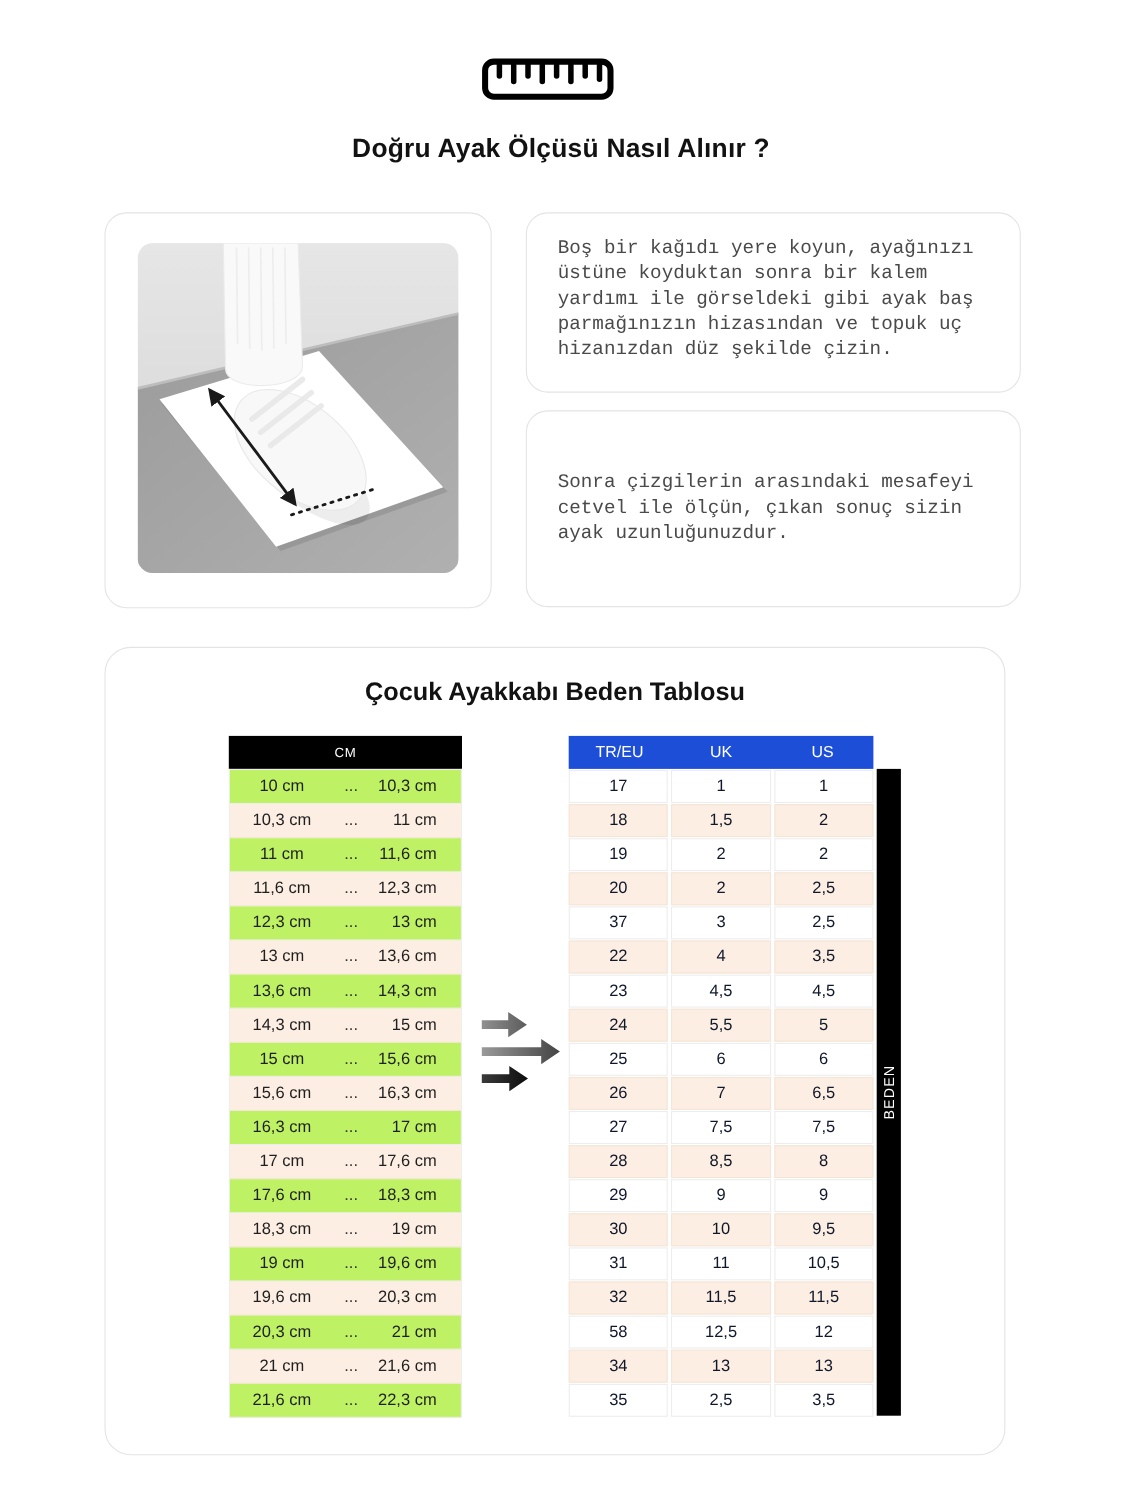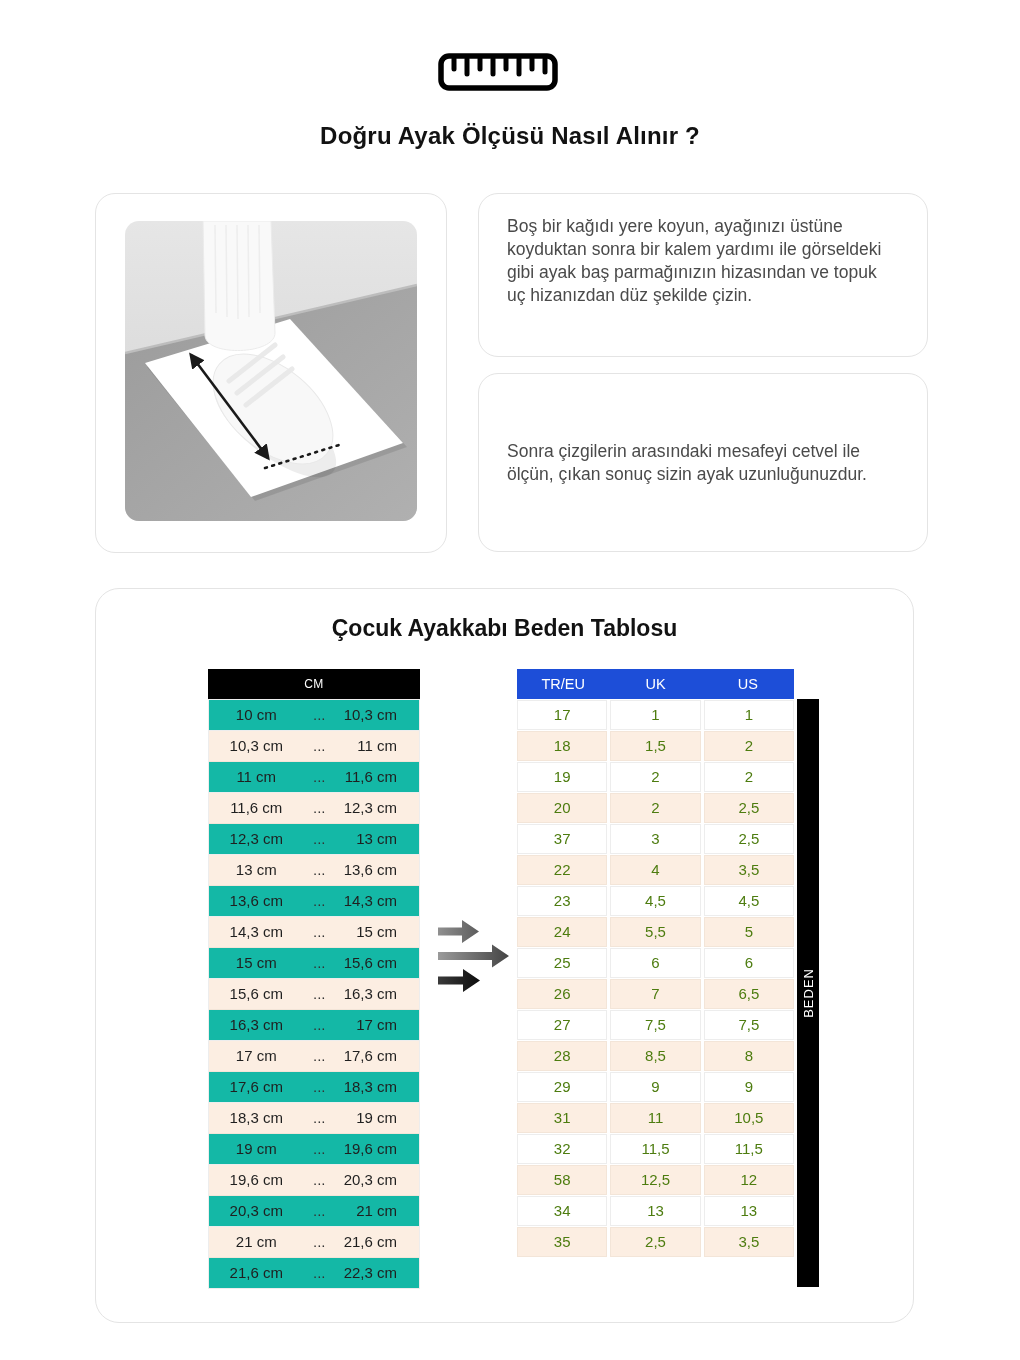--- a/index.html
+++ b/index.html
@@ -11,55 +11,55 @@
   .page-title{position:absolute;left:0;top:122px;width:100%;margin:0;text-align:center;
               font-size:24px;font-weight:700;color:#121212;letter-spacing:.2px;}
 
   
   .photo-card{position:absolute;left:95px;top:193px;width:352px;height:360px;
               border:1px solid #e4e4e4;border-radius:20px;background:#fff;box-sizing:border-box;}
   .photo{position:absolute;left:29px;top:27px;width:292px;height:300px;border-radius:14px;overflow:hidden;}
   .photo svg{display:block;}
 
   .step-box{position:absolute;left:478px;width:450px;border:1px solid #e4e4e4;border-radius:20px;
-            background:#fff;box-sizing:border-box;display:flex;align-items:center;}
+            background:#fff;box-sizing:border-box;display:flex;align-items:center;font-family:Liberation Mono, monospace;}
   .step-1{top:193px;height:164px;}
   .step-2{top:373px;height:179px;}
   .step-box p{margin:0;padding:0 28px;font-size:17.5px;line-height:23px;color:#4a4a4a;}
   .step-1 p{align-self:flex-start;padding-top:21px;}
 
   
   .table-card{position:absolute;left:95px;top:588px;width:819px;height:735px;
               border:1px solid #e4e4e4;border-radius:24px;background:#fff;box-sizing:border-box;}
   .table-title{position:absolute;left:0;top:26px;width:100%;margin:0;text-align:center;
                font-size:23px;font-weight:700;color:#121212;}
 
   
   .cm-table{position:absolute;left:112px;top:80px;width:212px;}
   .cm-head{height:30px;background:#000;color:#fff;text-align:center;line-height:30px;
            font-size:12px;letter-spacing:.5px;}
   .cm-body{border:1px solid #ededed;border-bottom:none;box-sizing:border-box;}
   .cm-row{display:flex;height:31px;line-height:30px;font-size:15px;color:#1f1f1f;
-          border-bottom:1px solid #ededed;background:#14b8a6;box-sizing:border-box;}
+          border-bottom:1px solid #ededed;background:#bef264;box-sizing:border-box;}
   .cm-row:nth-child(even){background:#fceee2;border-bottom-color:#f3e5d8;}
   .c-from{width:45%;text-align:center;}
   .c-dots{width:15%;text-align:center;color:#333;}
   .c-to{width:40%;text-align:right;padding-right:22px;box-sizing:border-box;}
 
   
   .arrows{position:absolute;left:340px;top:328px;width:78px;height:82px;}
 
   
   .sz-table{position:absolute;left:421px;top:80px;width:277px;}
   .sz-head{display:flex;height:30px;background:#1d4ed8;color:#fff;font-size:14.5px;
            line-height:30px;text-align:center;}
   .sz-head span{flex:1;}
   .sz-body{display:flex;flex-direction:column;gap:1px;margin-top:1px;}
   .sz-row{display:flex;gap:3px;height:30px;}
-  .sz-cell{flex:1;text-align:center;line-height:28px;font-size:15px;color:#4d7c0f;
+  .sz-cell{flex:1;text-align:center;line-height:28px;font-size:15px;color:#0f172a;
            background:#fff;border:1px solid #ededed;box-sizing:border-box;}
   .sz-row:nth-child(even) .sz-cell{background:#fceee2;border-color:#f3e5d8;}
 
   
   .beden-bar{position:absolute;left:701px;top:110px;width:22px;height:588px;background:#000;
              display:flex;align-items:center;justify-content:center;}
   .beden-bar span{color:#fff;font-size:13px;letter-spacing:1px;
                   writing-mode:vertical-rl;transform:rotate(180deg);}
 </style>
 </head>
@@ -336,20 +336,25 @@
             <span class="sz-cell">28</span>
             <span class="sz-cell">8,5</span>
             <span class="sz-cell">8</span>
           </div>
         <div class="sz-row">
             <span class="sz-cell">29</span>
             <span class="sz-cell">9</span>
             <span class="sz-cell">9</span>
           </div>
         <div class="sz-row">
+            <span class="sz-cell">30</span>
+            <span class="sz-cell">10</span>
+            <span class="sz-cell">9,5</span>
+          </div>
+        <div class="sz-row">
             <span class="sz-cell">31</span>
             <span class="sz-cell">11</span>
             <span class="sz-cell">10,5</span>
           </div>
         <div class="sz-row">
             <span class="sz-cell">32</span>
             <span class="sz-cell">11,5</span>
             <span class="sz-cell">11,5</span>
           </div>
         <div class="sz-row">

